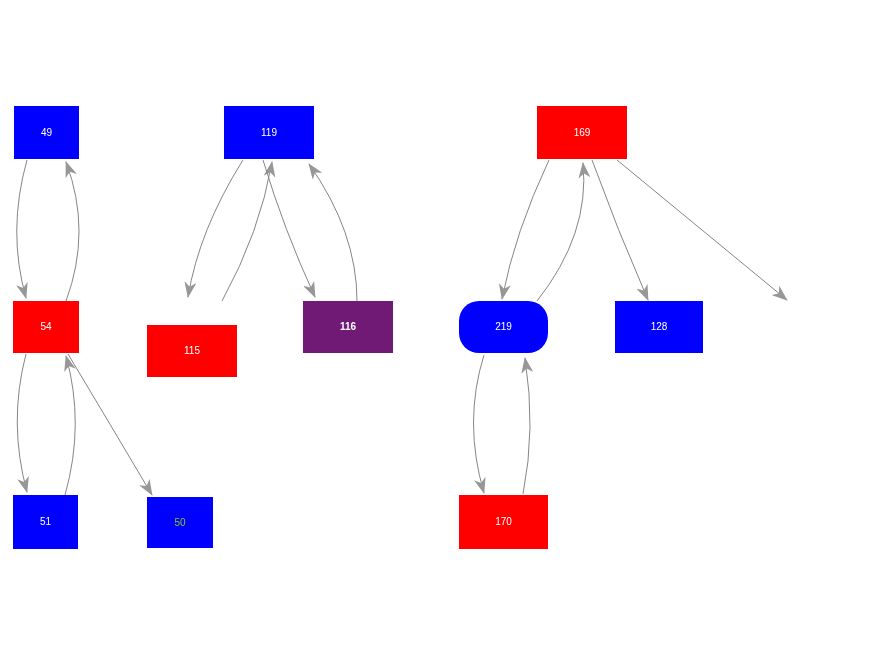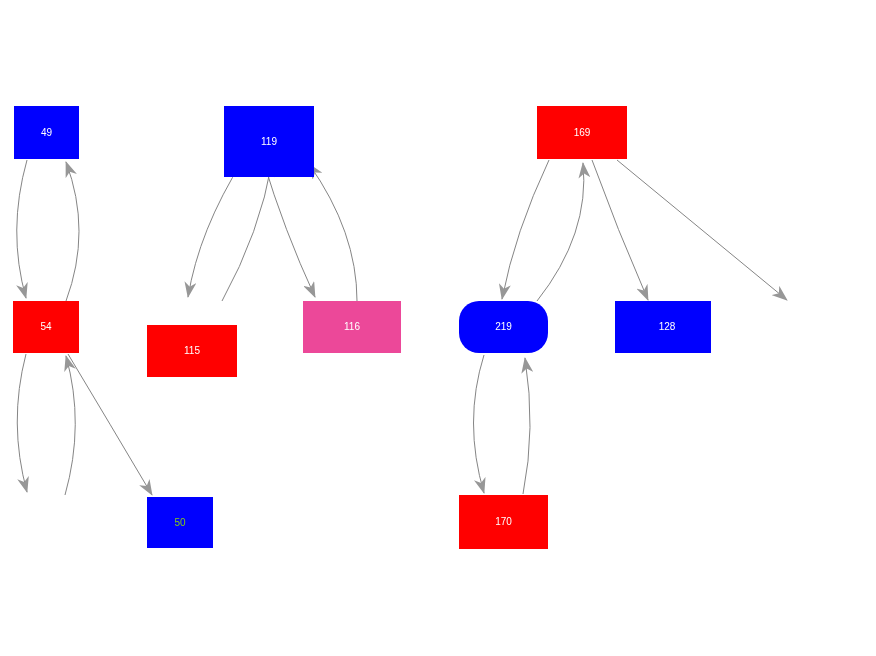--- a/index.html
+++ b/index.html
@@ -54,22 +54,23 @@
         <path d="M357,301 Q357,232 309,164" fill="none" stroke="#858585" stroke-width="1" marker-end="url(#arrow)"></path>
         <path d="M549,160 Q515,232 502,299" fill="none" stroke="#858585" stroke-width="1" marker-end="url(#arrow)"></path>
         <path d="M537,301 Q590,234 583,163" fill="none" stroke="#858585" stroke-width="1" marker-end="url(#arrow)"></path>
         <path d="M592,160 Q617,229 648,300" fill="none" stroke="#858585" stroke-width="1" marker-end="url(#arrow)"></path>
         <path d="M617,160 Q702,230 787,300" fill="none" stroke="#858585" stroke-width="1" marker-end="url(#arrow)"></path>
         <path d="M484,355 Q463,422 484,493" fill="none" stroke="#858585" stroke-width="1" marker-end="url(#arrow)"></path>
         <path d="M523,494 Q536,429 525,358" fill="none" stroke="#858585" stroke-width="1" marker-end="url(#arrow)"></path>
       </g>
   </svg>
 <div class="node" style="left: 14px; top: 106px; width: 65px; height: 53px; background: rgb(0, 0, 255); color: rgb(255, 255, 255);">49</div>
-    <div class="node" style="left: 224px; top: 106px; width: 90px; height: 71px; background: rgb(0, 0, 255); color: rgb(255, 255, 255);">119</div>
+    <div class="node" style="left: 224px; top: 106px; width: 90px; height: 53px; background: rgb(0, 0, 255); color: rgb(255, 255, 255);">119</div>
     <div class="node" style="left: 537px; top: 106px; width: 90px; height: 53px; background: rgb(255, 0, 0); color: rgb(255, 255, 255);">169</div>
     <div class="node" style="left: 13px; top: 301px; width: 66px; height: 52px; background: rgb(255, 0, 0); color: rgb(255, 255, 255);">54</div>
     <div class="node" style="left: 147px; top: 301px; width: 90px; height: 52px; background: rgb(255, 0, 0); color: rgb(255, 255, 255); margin-top: 24px;">115</div>
-    <div class="node" style="left: 303px; top: 301px; width: 98px; height: 52px; background: #ec4899; color: rgb(255, 255, 255);">116</div>
+    <div class="node" style="left: 303px; top: 301px; width: 90px; height: 52px; background: #701a75; color: rgb(255, 255, 255); font-weight: bold;">116</div>
     <div class="node" style="left: 459px; top: 301px; width: 89px; height: 52px; background: rgb(0, 0, 255); color: rgb(255, 255, 255); border-radius: 20px;">219</div>
-    <div class="node" style="left: 615px; top: 301px; width: 88px; height: 52px; background: rgb(0, 0, 255); color: rgb(255, 255, 255); padding-left: 8px;">128</div>
+    <div class="node" style="left: 615px; top: 301px; width: 88px; height: 52px; background: rgb(0, 0, 255); color: rgb(255, 255, 255);">128</div>
+    <div class="node" style="left: 13px; top: 495px; width: 65px; height: 54px; background: rgb(0, 0, 255); color: rgb(255, 255, 255);">51</div>
     <div class="node" style="left: 147px; top: 497px; width: 66px; height: 51px; background: rgb(0, 0, 255); color: #84cc16;">50</div>
     <div class="node" style="left: 459px; top: 495px; width: 89px; height: 54px; background: rgb(255, 0, 0); color: rgb(255, 255, 255);">170</div>
   </div>
 
 </body></html>

